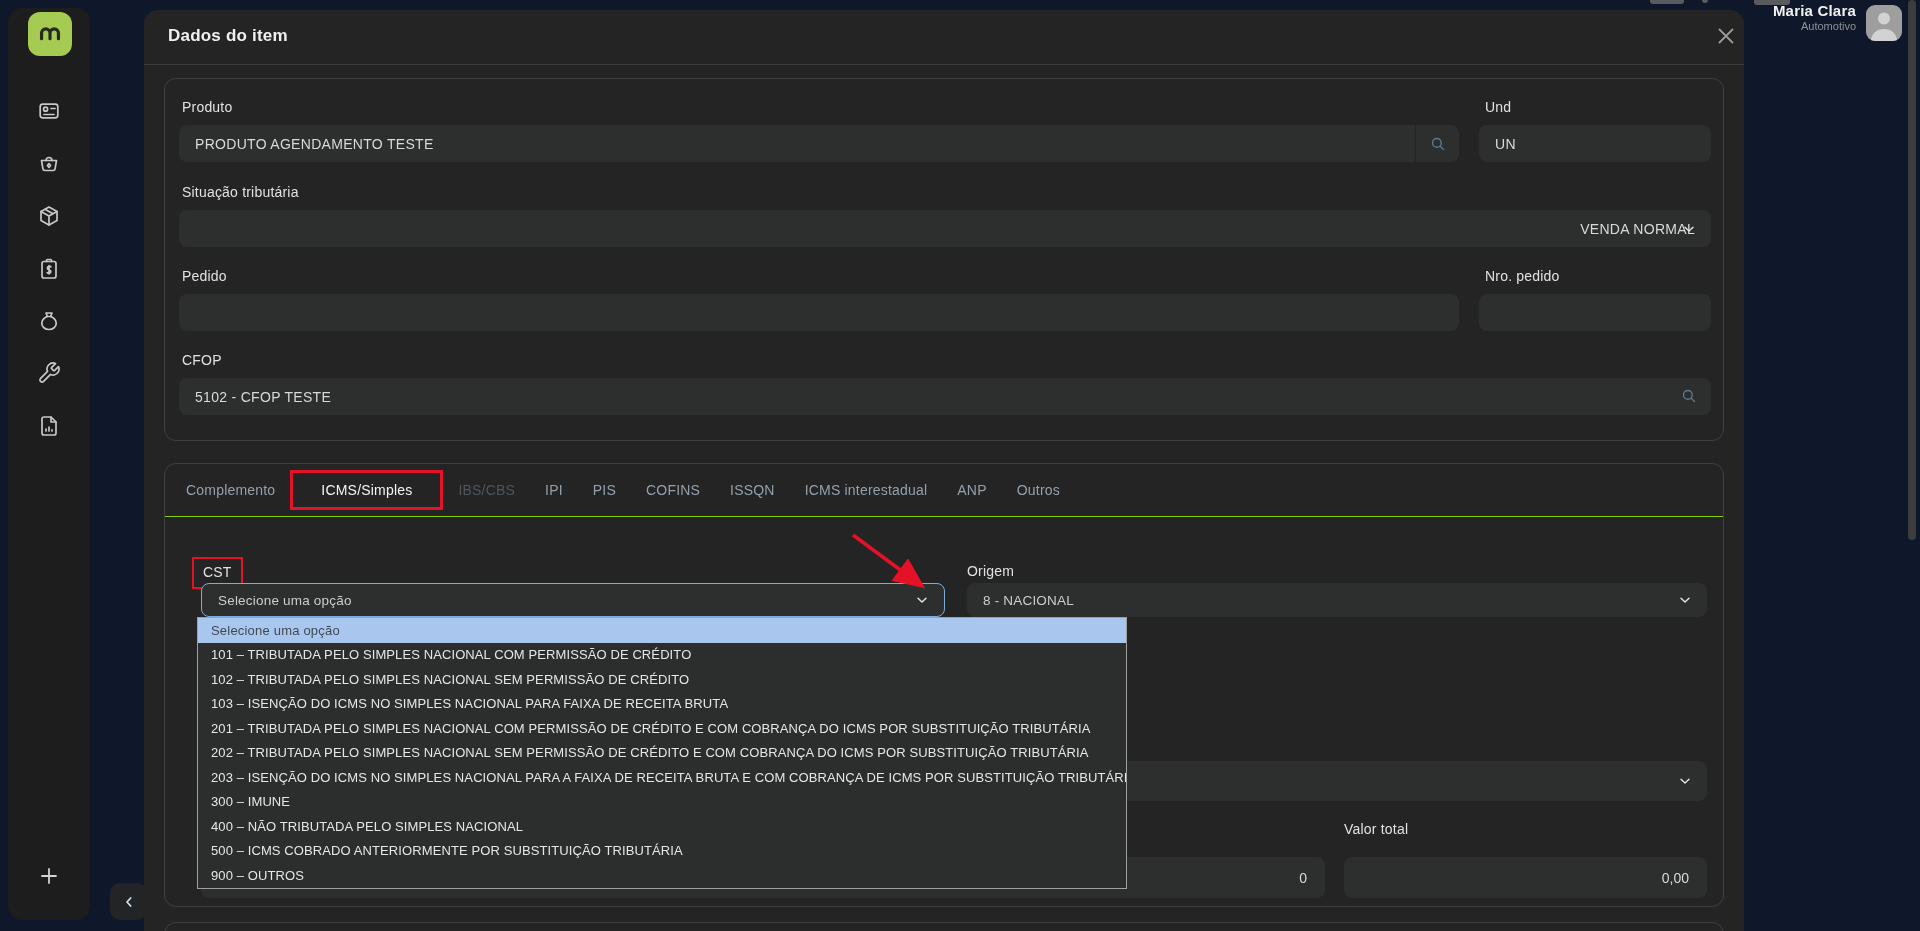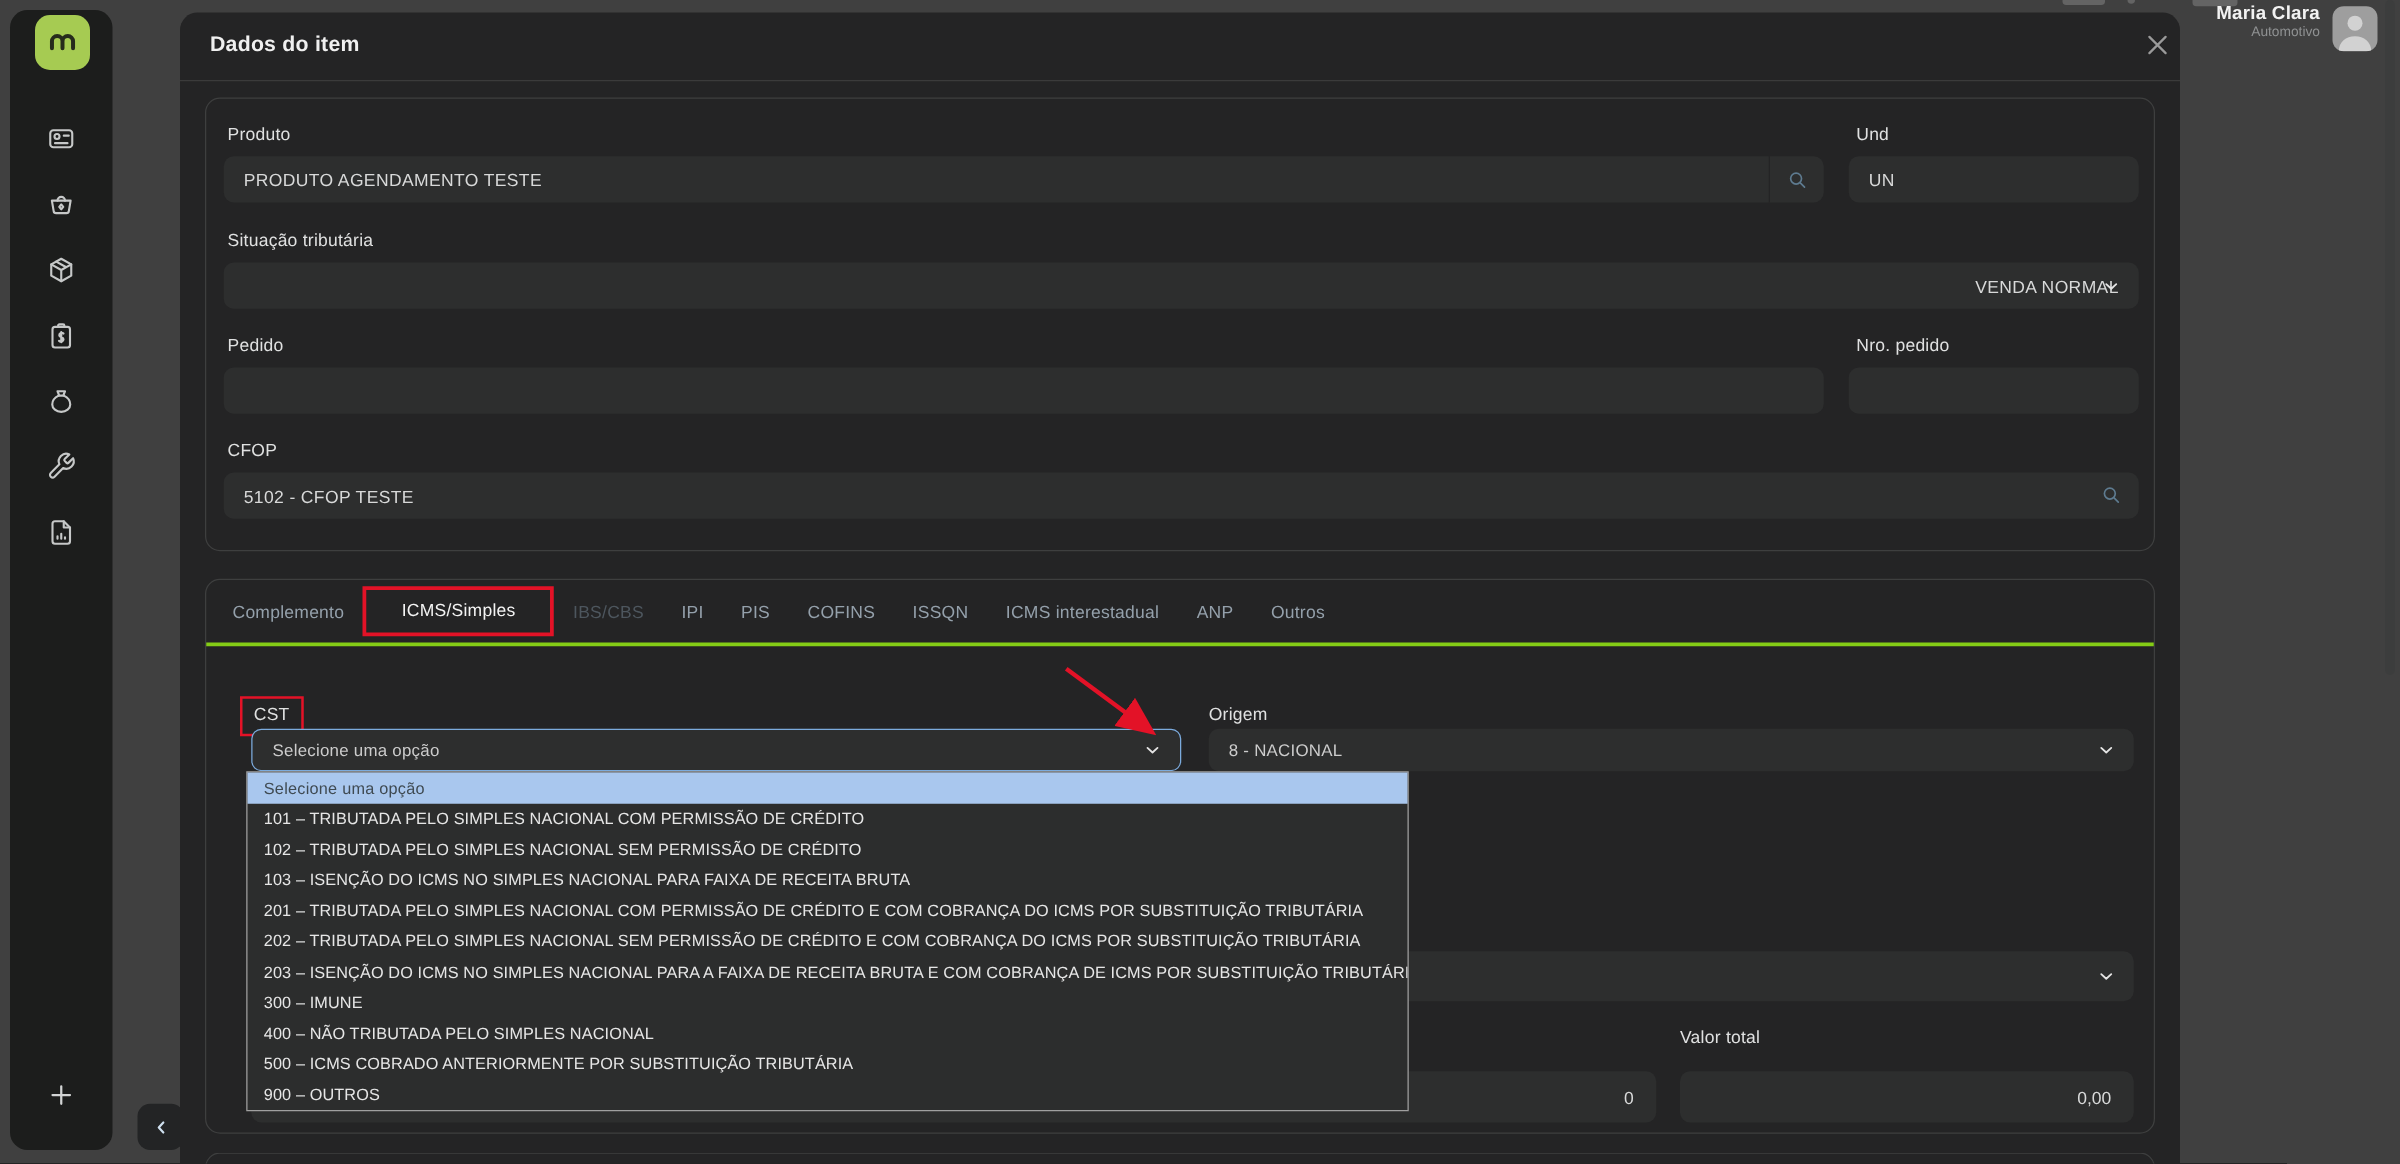--- a/index.html
+++ b/index.html
@@ -1,18 +1,18 @@
 <!DOCTYPE html>
 <html><head>
 <meta charset="utf-8">
 <style>
   * { margin:0; padding:0; box-sizing:border-box; }
   html,body { background:#000; }
   body { font-family:"Liberation Sans", sans-serif; }
-  .stage { position:relative; width:1920px; height:931px; background:#404040; overflow:hidden; }
+  .stage { position:relative; width:1920px; height:931px; background:#0f172a; overflow:hidden; }
 
   
   .sidebar { position:absolute; left:8px; top:8px; width:82px; height:912px; background:#1c1d1c; border-radius:14px; }
   .logo { position:absolute; left:20px; top:4px; width:44px; height:44px; border-radius:12px; background:#a6cb52; display:flex; align-items:center; justify-content:center; }
   .nav-ico { position:absolute; left:29px; width:24px; height:24px; color:#c6c8c8; }
   .nav-ico svg, .ico svg { display:block; width:100%; height:100%; }
   .plus-btn { position:absolute; left:29px; top:856px; width:24px; height:24px; color:#d2d4d4; }
   .collapse-btn { position:absolute; left:110px; top:883px; width:37px; height:37px; border-radius:10px; background:#232425; display:flex; align-items:center; justify-content:center; color:#cfe0ef; }
   .collapse-btn svg { width:16px; height:16px; }
 
@@ -39,21 +39,21 @@
 
   .f-label { position:absolute; color:#e0e1e1; font-size:14px; letter-spacing:.2px; white-space:nowrap; }
   .f-input { position:absolute; height:37px; background:#2d2e2e; border-radius:8px; color:#d8d9d9; font-size:14px; letter-spacing:.3px; display:flex; align-items:center; padding:0 16px; white-space:nowrap; }
   .search-seg { position:absolute; right:0; top:0; bottom:0; width:44px; border-left:1px solid #242425; display:flex; align-items:center; justify-content:center; color:#5e7b90; }
   .search-seg svg, .search-end svg { width:18px; height:18px; }
   .search-end { position:absolute; right:13px; top:9px; color:#5e7b90; }
   .chev { position:absolute; right:14px; top:50%; transform:translateY(-50%); width:16px; height:16px; color:#e4e4e4; }
   .chev svg { display:block; width:100%; height:100%; }
 
   
-  .tabs-row { position:absolute; left:0; top:0; width:100%; height:53px; border-bottom:3px solid #84cc16; display:flex; align-items:center; padding-left:21px; gap:30px; }
+  .tabs-row { position:absolute; left:0; top:0; width:100%; height:53px; border-bottom:1px solid #84cc16; display:flex; align-items:center; padding-left:21px; gap:30px; }
   .tab { font-size:14px; color:#94a0ab; white-space:nowrap; letter-spacing:.2px; }
   .tab.active { color:#f4f4f4; }
   .tab.disabled { color:#4d565e; }
   .tab-annot { border:3px solid #e31227; padding:8px 28px; margin:-11px -15px; }
 
   
   .cst-annot { position:absolute; left:27px; top:93px; border:2.5px solid #e31227; padding:4px 9px 6px 9px; }
   .cst-annot .f-label { position:static; }
   .sel { position:absolute; height:34px; background:#2d2e2e; border-radius:8px; color:#cccccc; font-size:13.5px; display:flex; align-items:center; padding:0 16px; letter-spacing:.2px; }
   .sel-focus { border:1.5px solid #7cabdd; }

